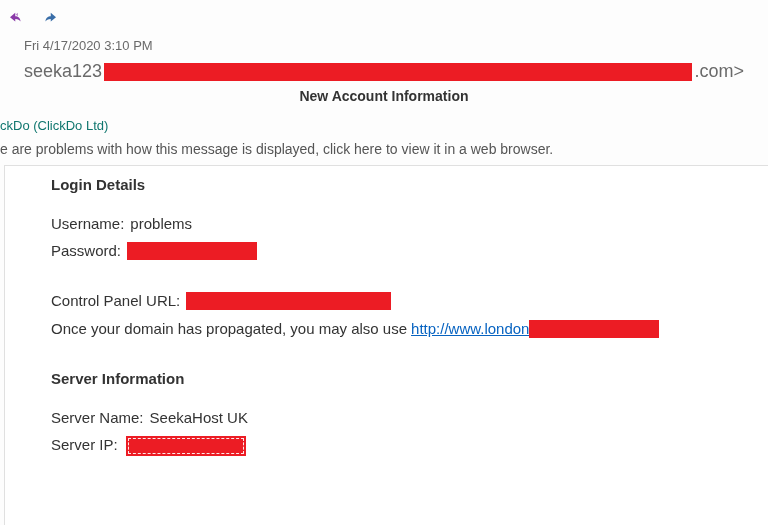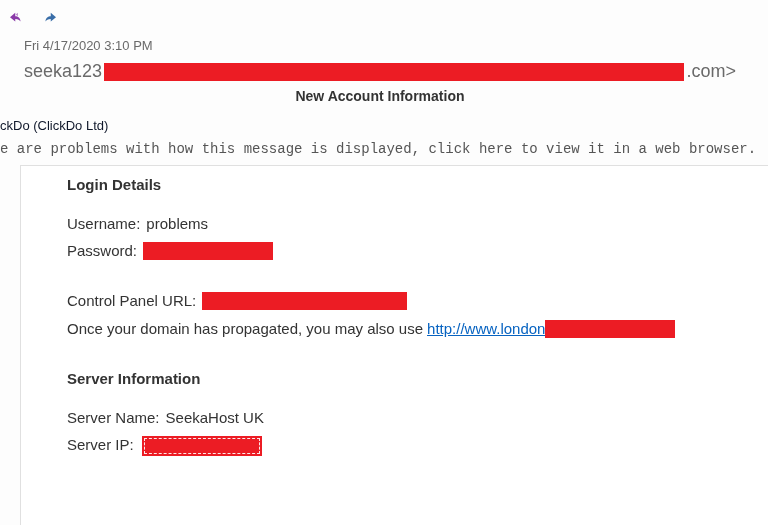--- a/index.html
+++ b/index.html
@@ -27,21 +27,21 @@
     margin-right: 4px;
   }
   .toolbar .reply-icon svg path { fill: #8a3aa8; }
   .toolbar .forward-icon svg path { fill: #3a6ea8; }
   .toolbar .item {
     display: inline-flex;
     align-items: center;
     margin-right: 14px;
   }
   .header {
-    padding: 6px 32px 4px 24px;
+    padding: 6px 24px 4px 24px;
   }
   .date {
     color: #6a6a6a;
     font-size: 13px;
     margin-bottom: 8px;
   }
   .from-row {
     font-size: 18px;
     color: #6a6a6a;
     display: flex;
@@ -58,33 +58,32 @@
   .subject {
     font-weight: 600;
     color: #333;
     font-size: 14px;
     margin-top: 4px;
     margin-bottom: 10px;
     text-align: center;
   }
   .to-row {
     font-size: 13px;
-    color: #0f172a;
+    color: #0f766e;
     padding-left: 0px;
     margin-bottom: 8px;
   }
   .notice {
     font-size: 14px;
     color: #555;
     padding: 0 0 8px 0;
     cursor: pointer;
-    font-family: Liberation Mono, monospace;
   }
   .body-wrap {
-    margin-left: 20px;
+    margin-left: 4px;
     border-left: 1px solid #e0e0e0;
     border-top: 1px solid #e0e0e0;
     background: #fff;
     padding: 10px 10px 10px 46px;
     height: 360px;
     box-sizing: border-box;
   }
   .body-wrap .sec-title {
     font-weight: bold;
     font-size: 15px;

